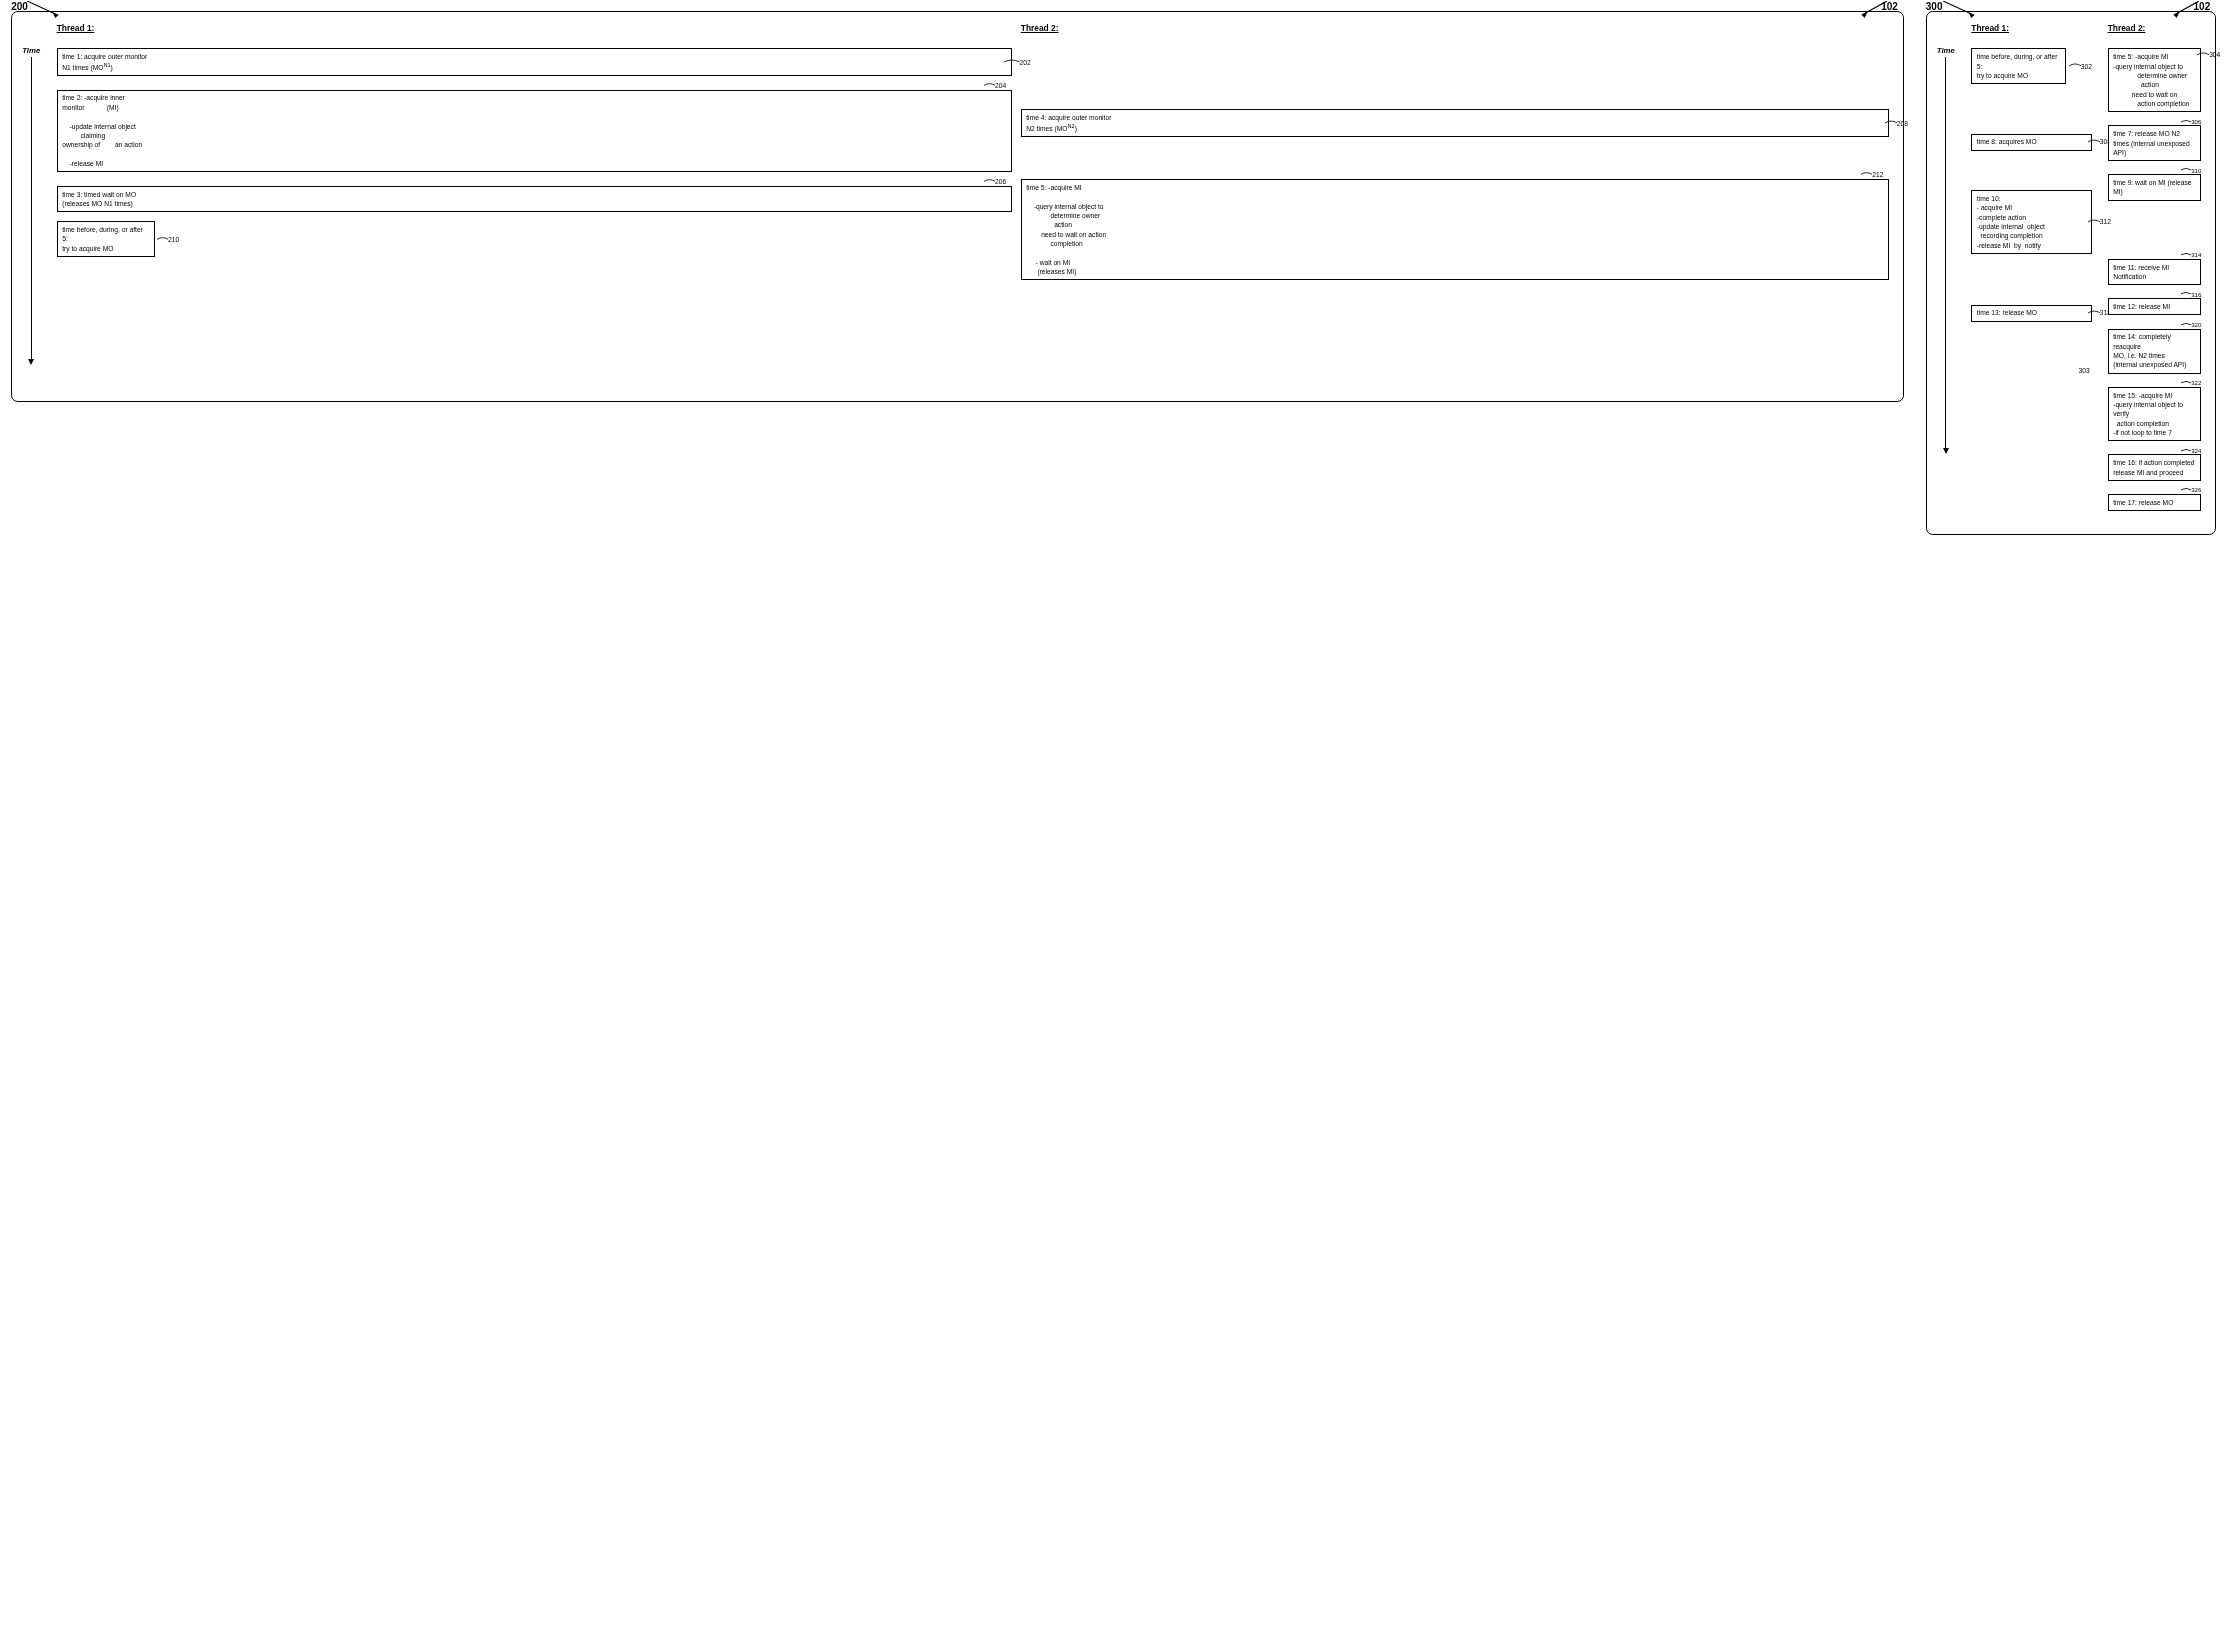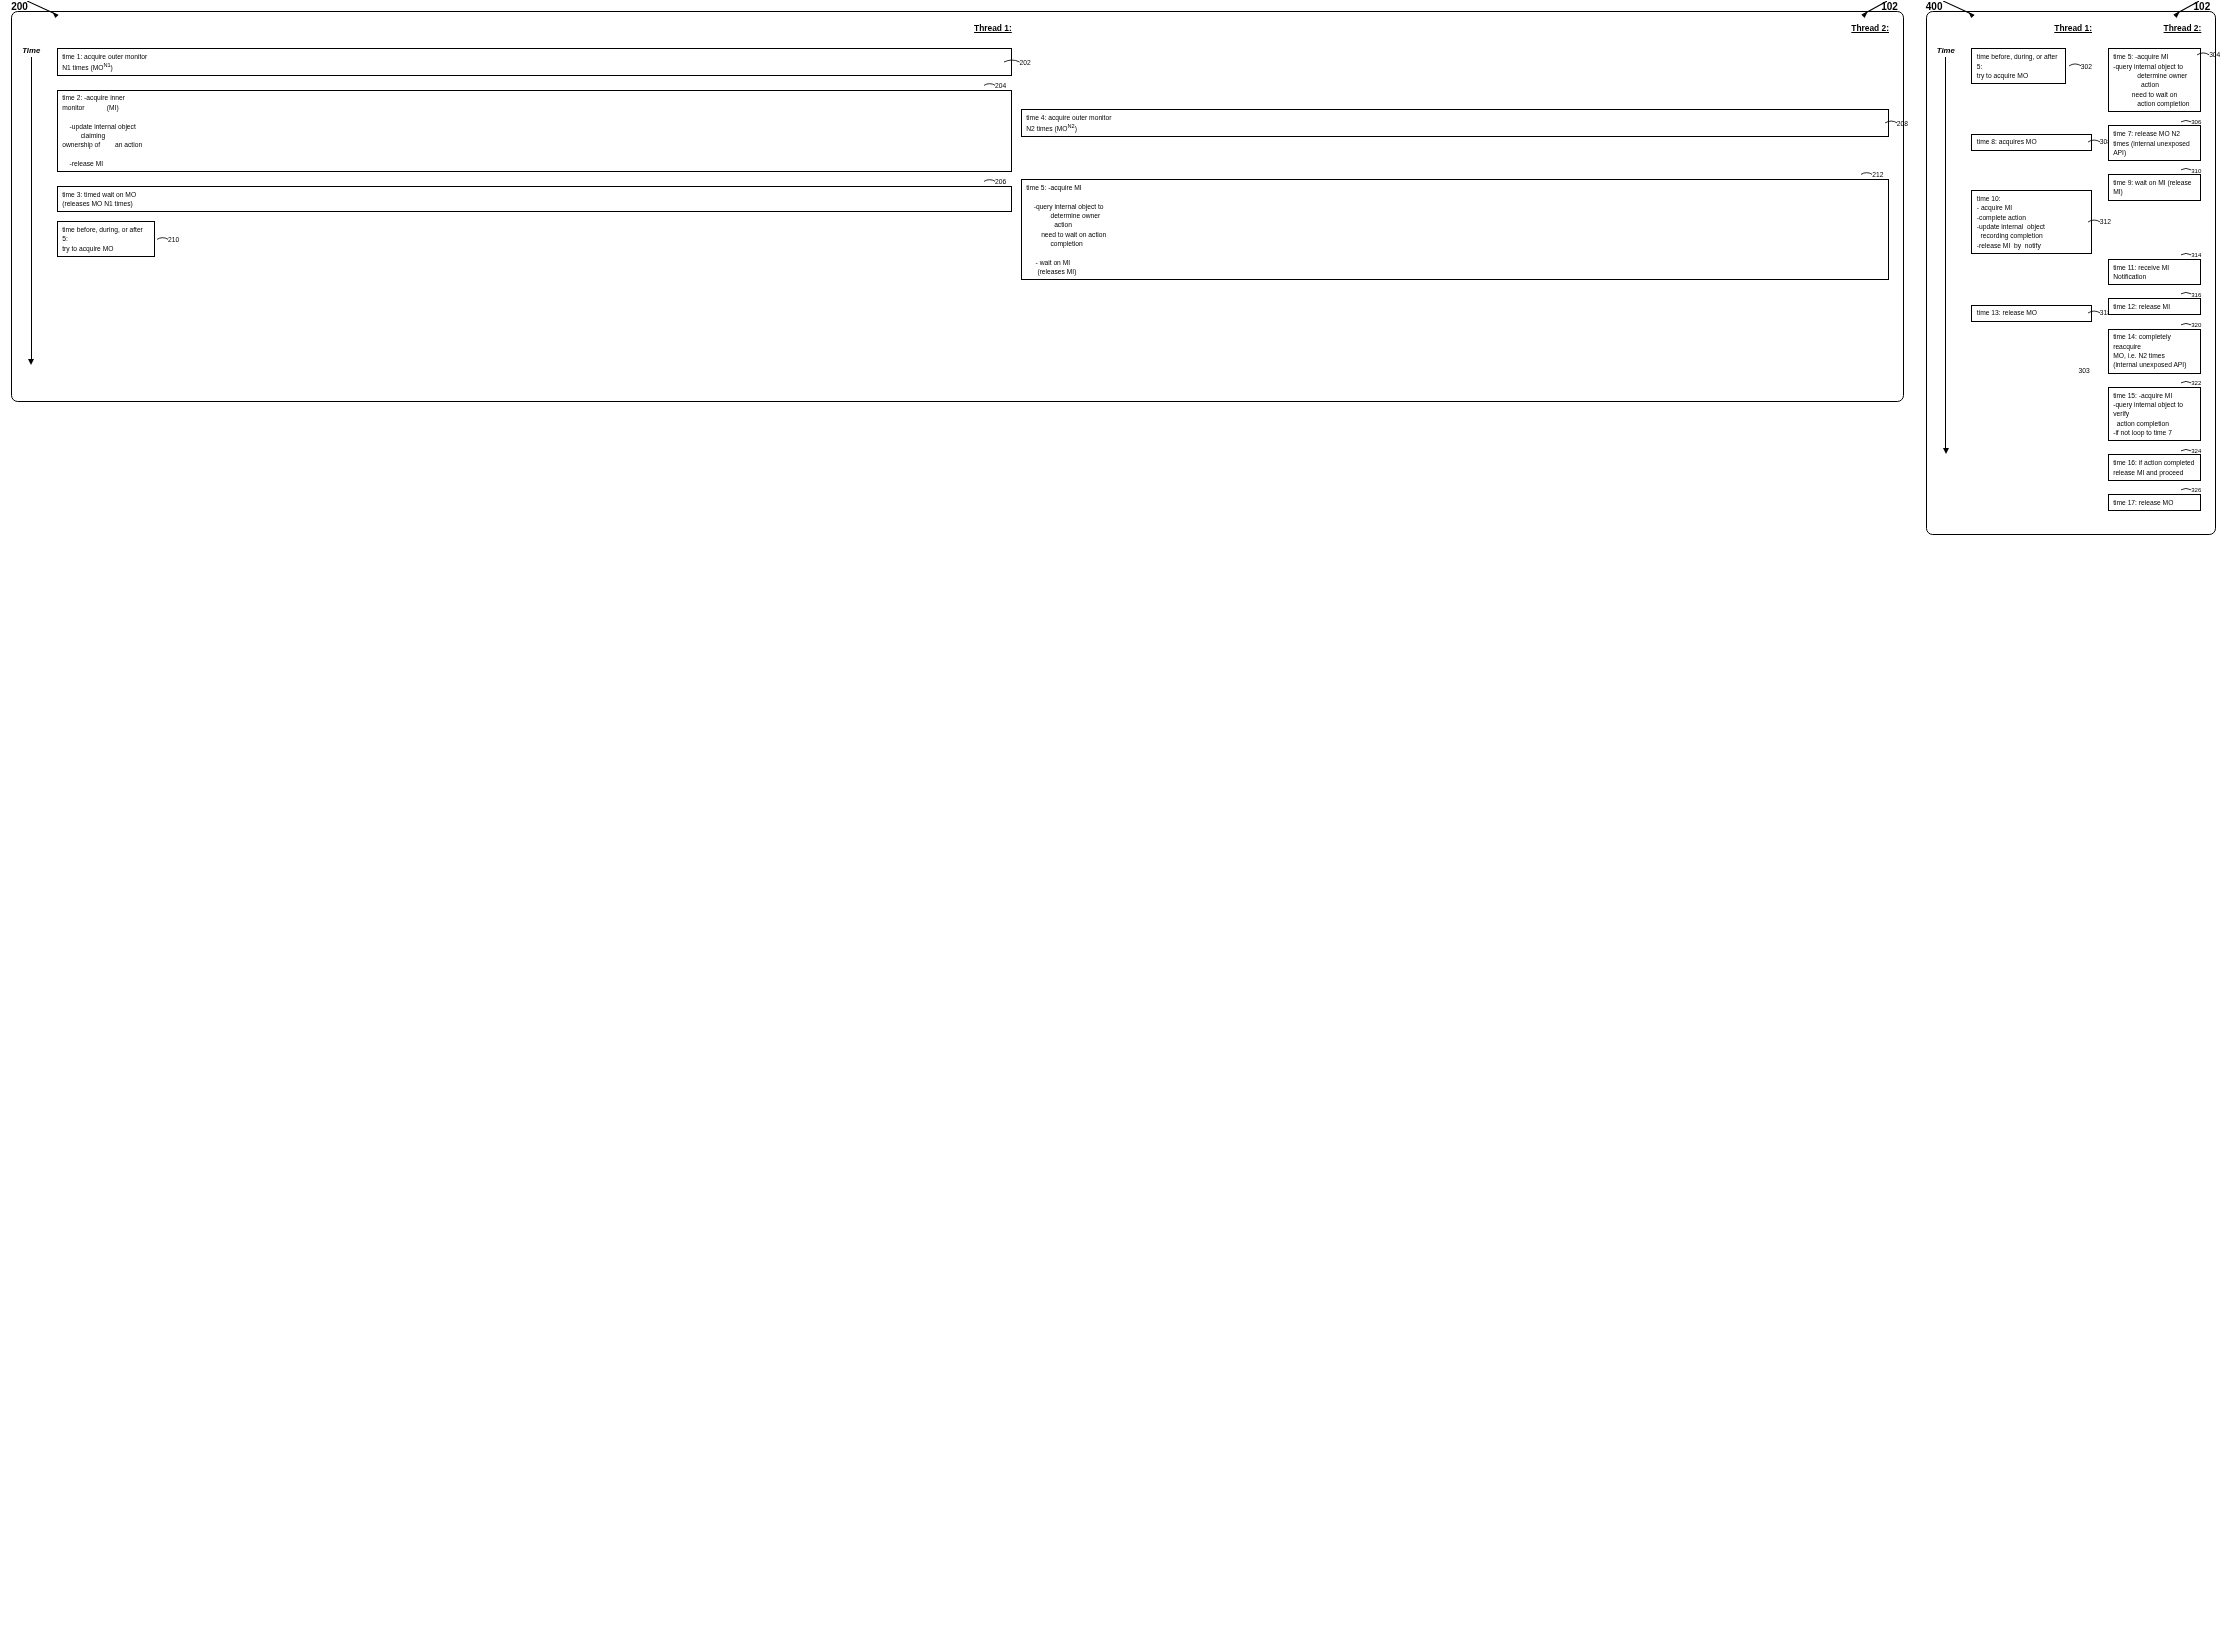--- a/index.html
+++ b/index.html
@@ -60,21 +60,21 @@
     }
     .col {
       flex: 1;
       padding: 0 4.5px;
     }
     .col-header {
       font-weight: bold;
       font-size: 8.4px;
       text-decoration: underline;
       margin-bottom: 15px;
-      text-align: right;
+      text-align: left;
     }
     .box {
       border: 1.1px solid #000;
       padding: 2.8px 4.5px;
       margin-bottom: 5.6px;
       background: #fff;
       position: relative;
       font-size: 6.7px;
       line-height: 1.4;
     }
@@ -217,21 +217,21 @@
           </span>
         </div>
 
       </div>
     </div>
   </div>
 </div>
 
 <div id="diag2" class="diagram" style="flex:1.4;">
 
-  <div class="ref-label" style="top:-10px; left:0;">400</div>
+  <div class="ref-label" style="top:-10px; left:0;">300</div>
   <svg style="position:absolute;top:-10px;left:17px;" width="34" height="17" viewBox="0 0 60 30">
     <line x1="0" y1="0" x2="55" y2="25" stroke="#000" stroke-width="2"></line>
     <polygon points="55,25 45,20 50,30" fill="#000"></polygon>
   </svg>
 
   <div class="ref-label" style="top:-10px; right:5.6px;">102</div>
   <svg style="position:absolute;top:-10px;right:17px;" width="28" height="17" viewBox="0 0 50 30">
     <line x1="50" y1="0" x2="5" y2="25" stroke="#000" stroke-width="2"></line>
     <polygon points="5,25 15,20 10,30" fill="#000"></polygon>
   </svg>

